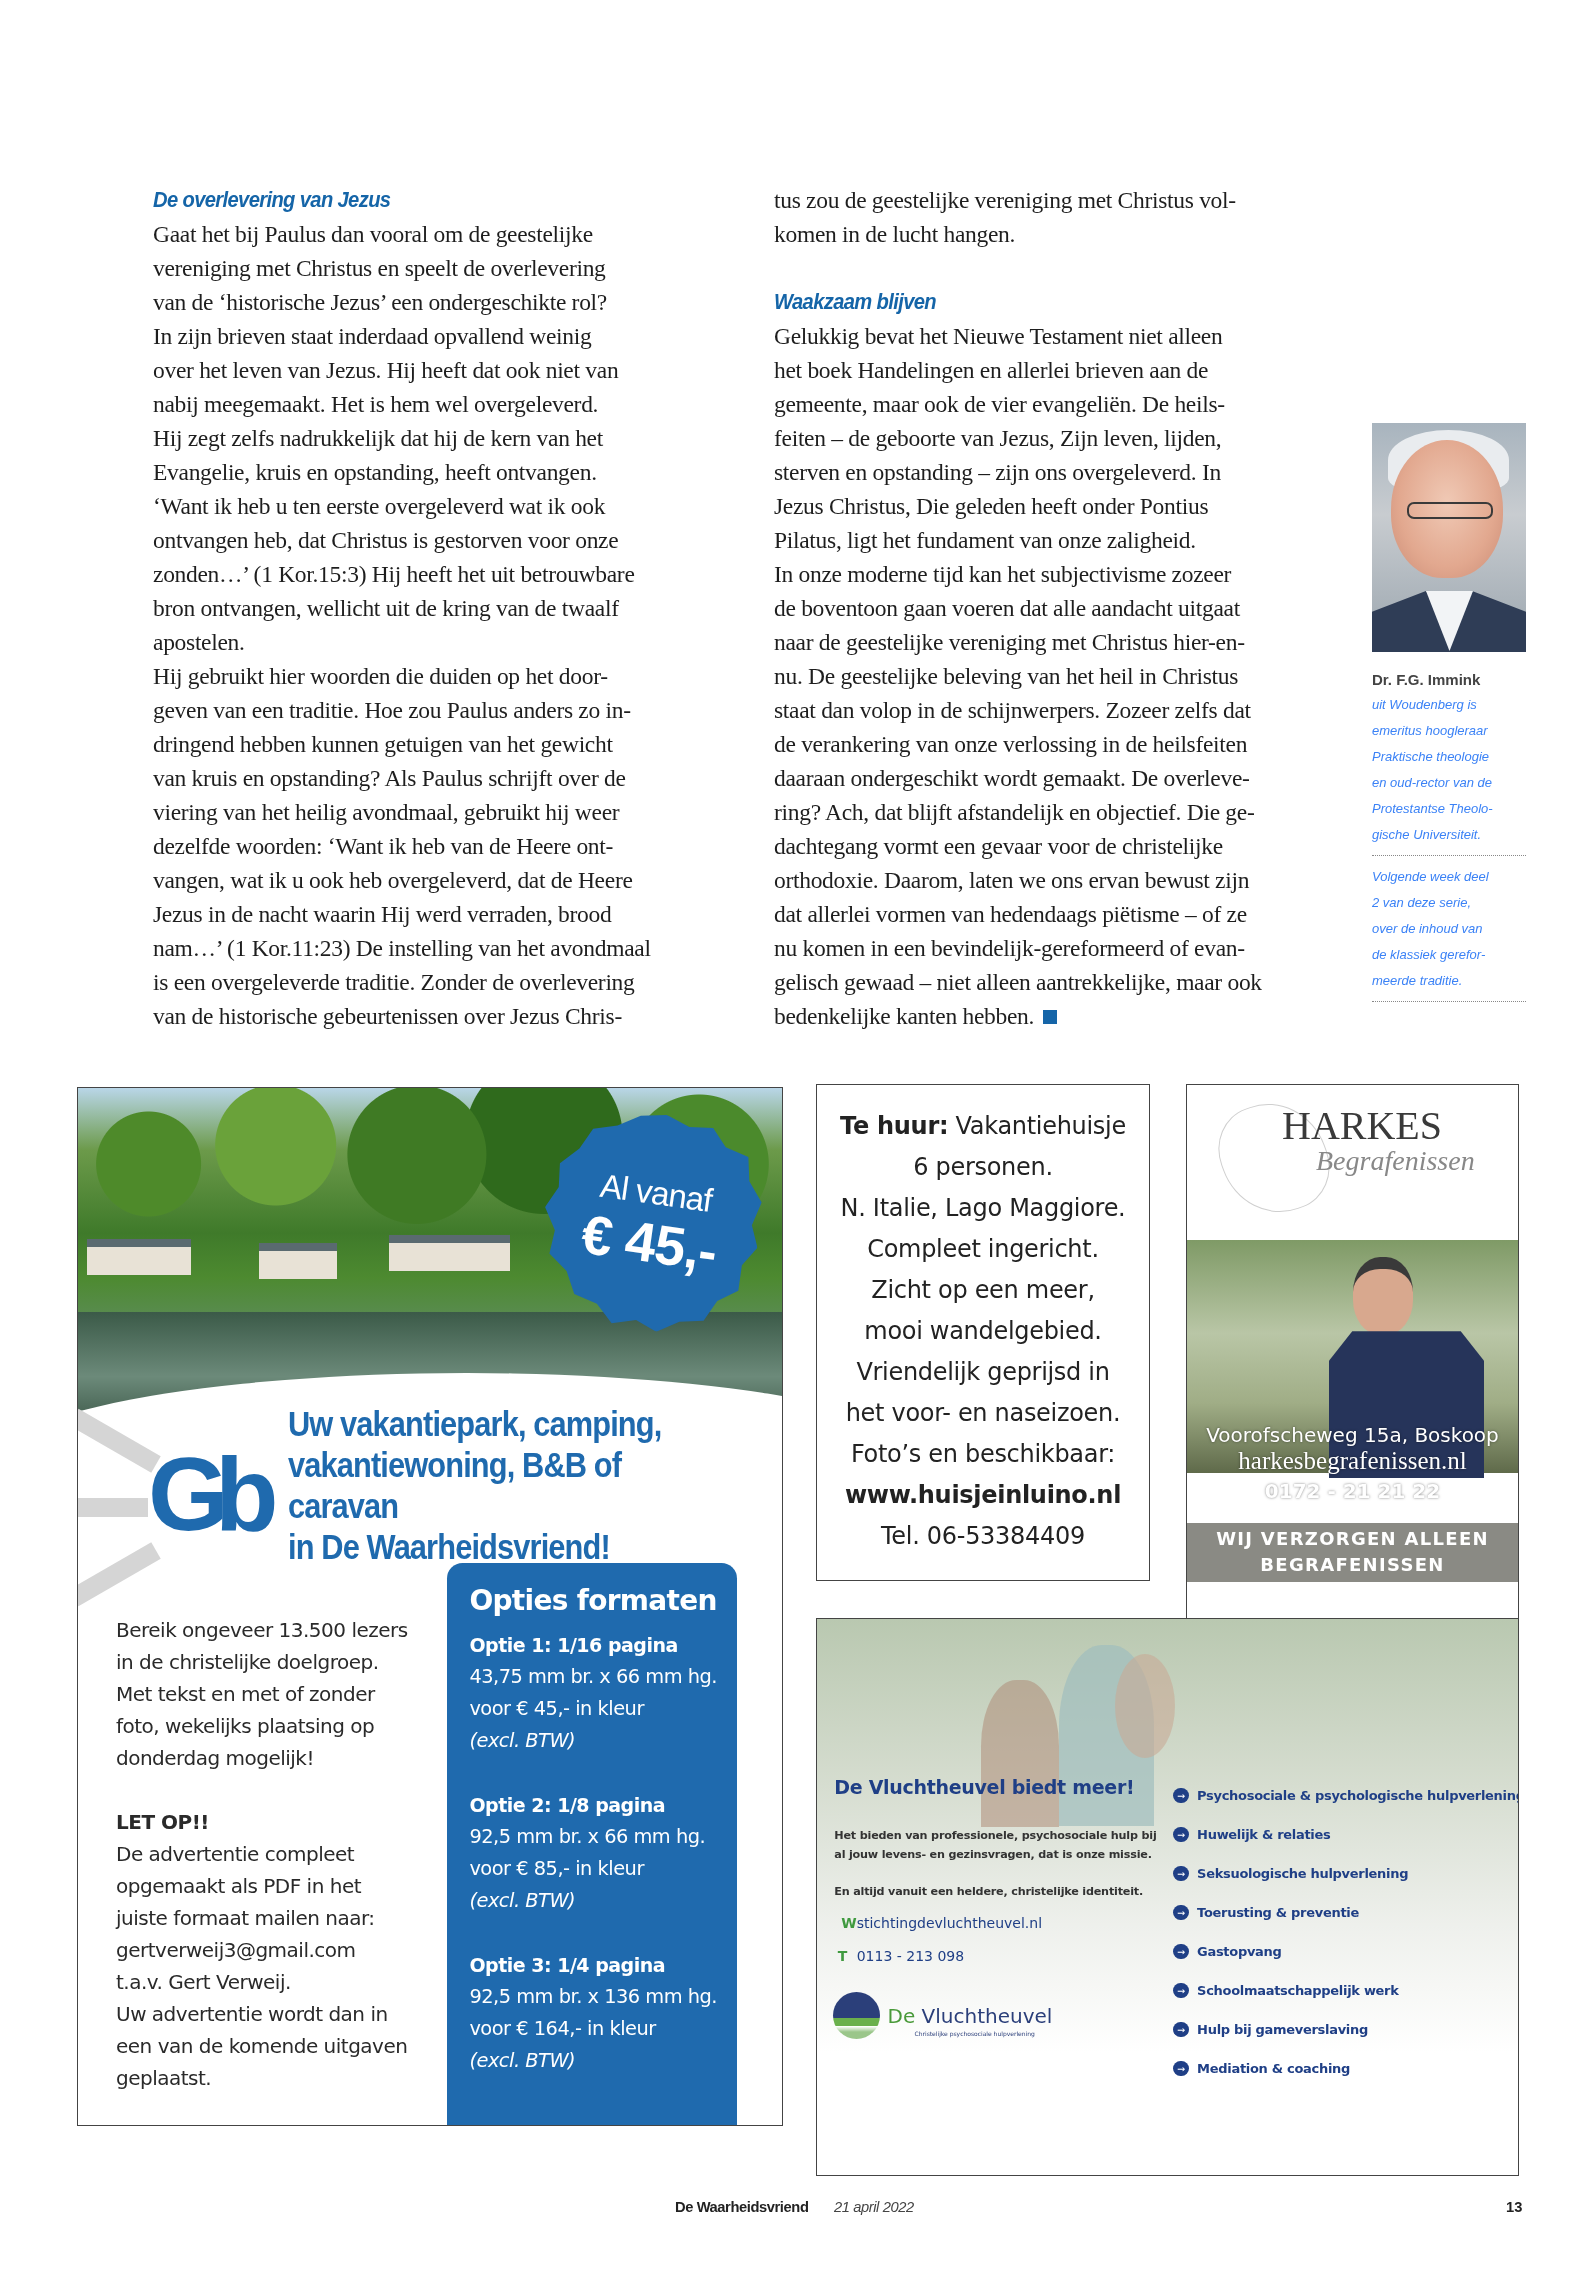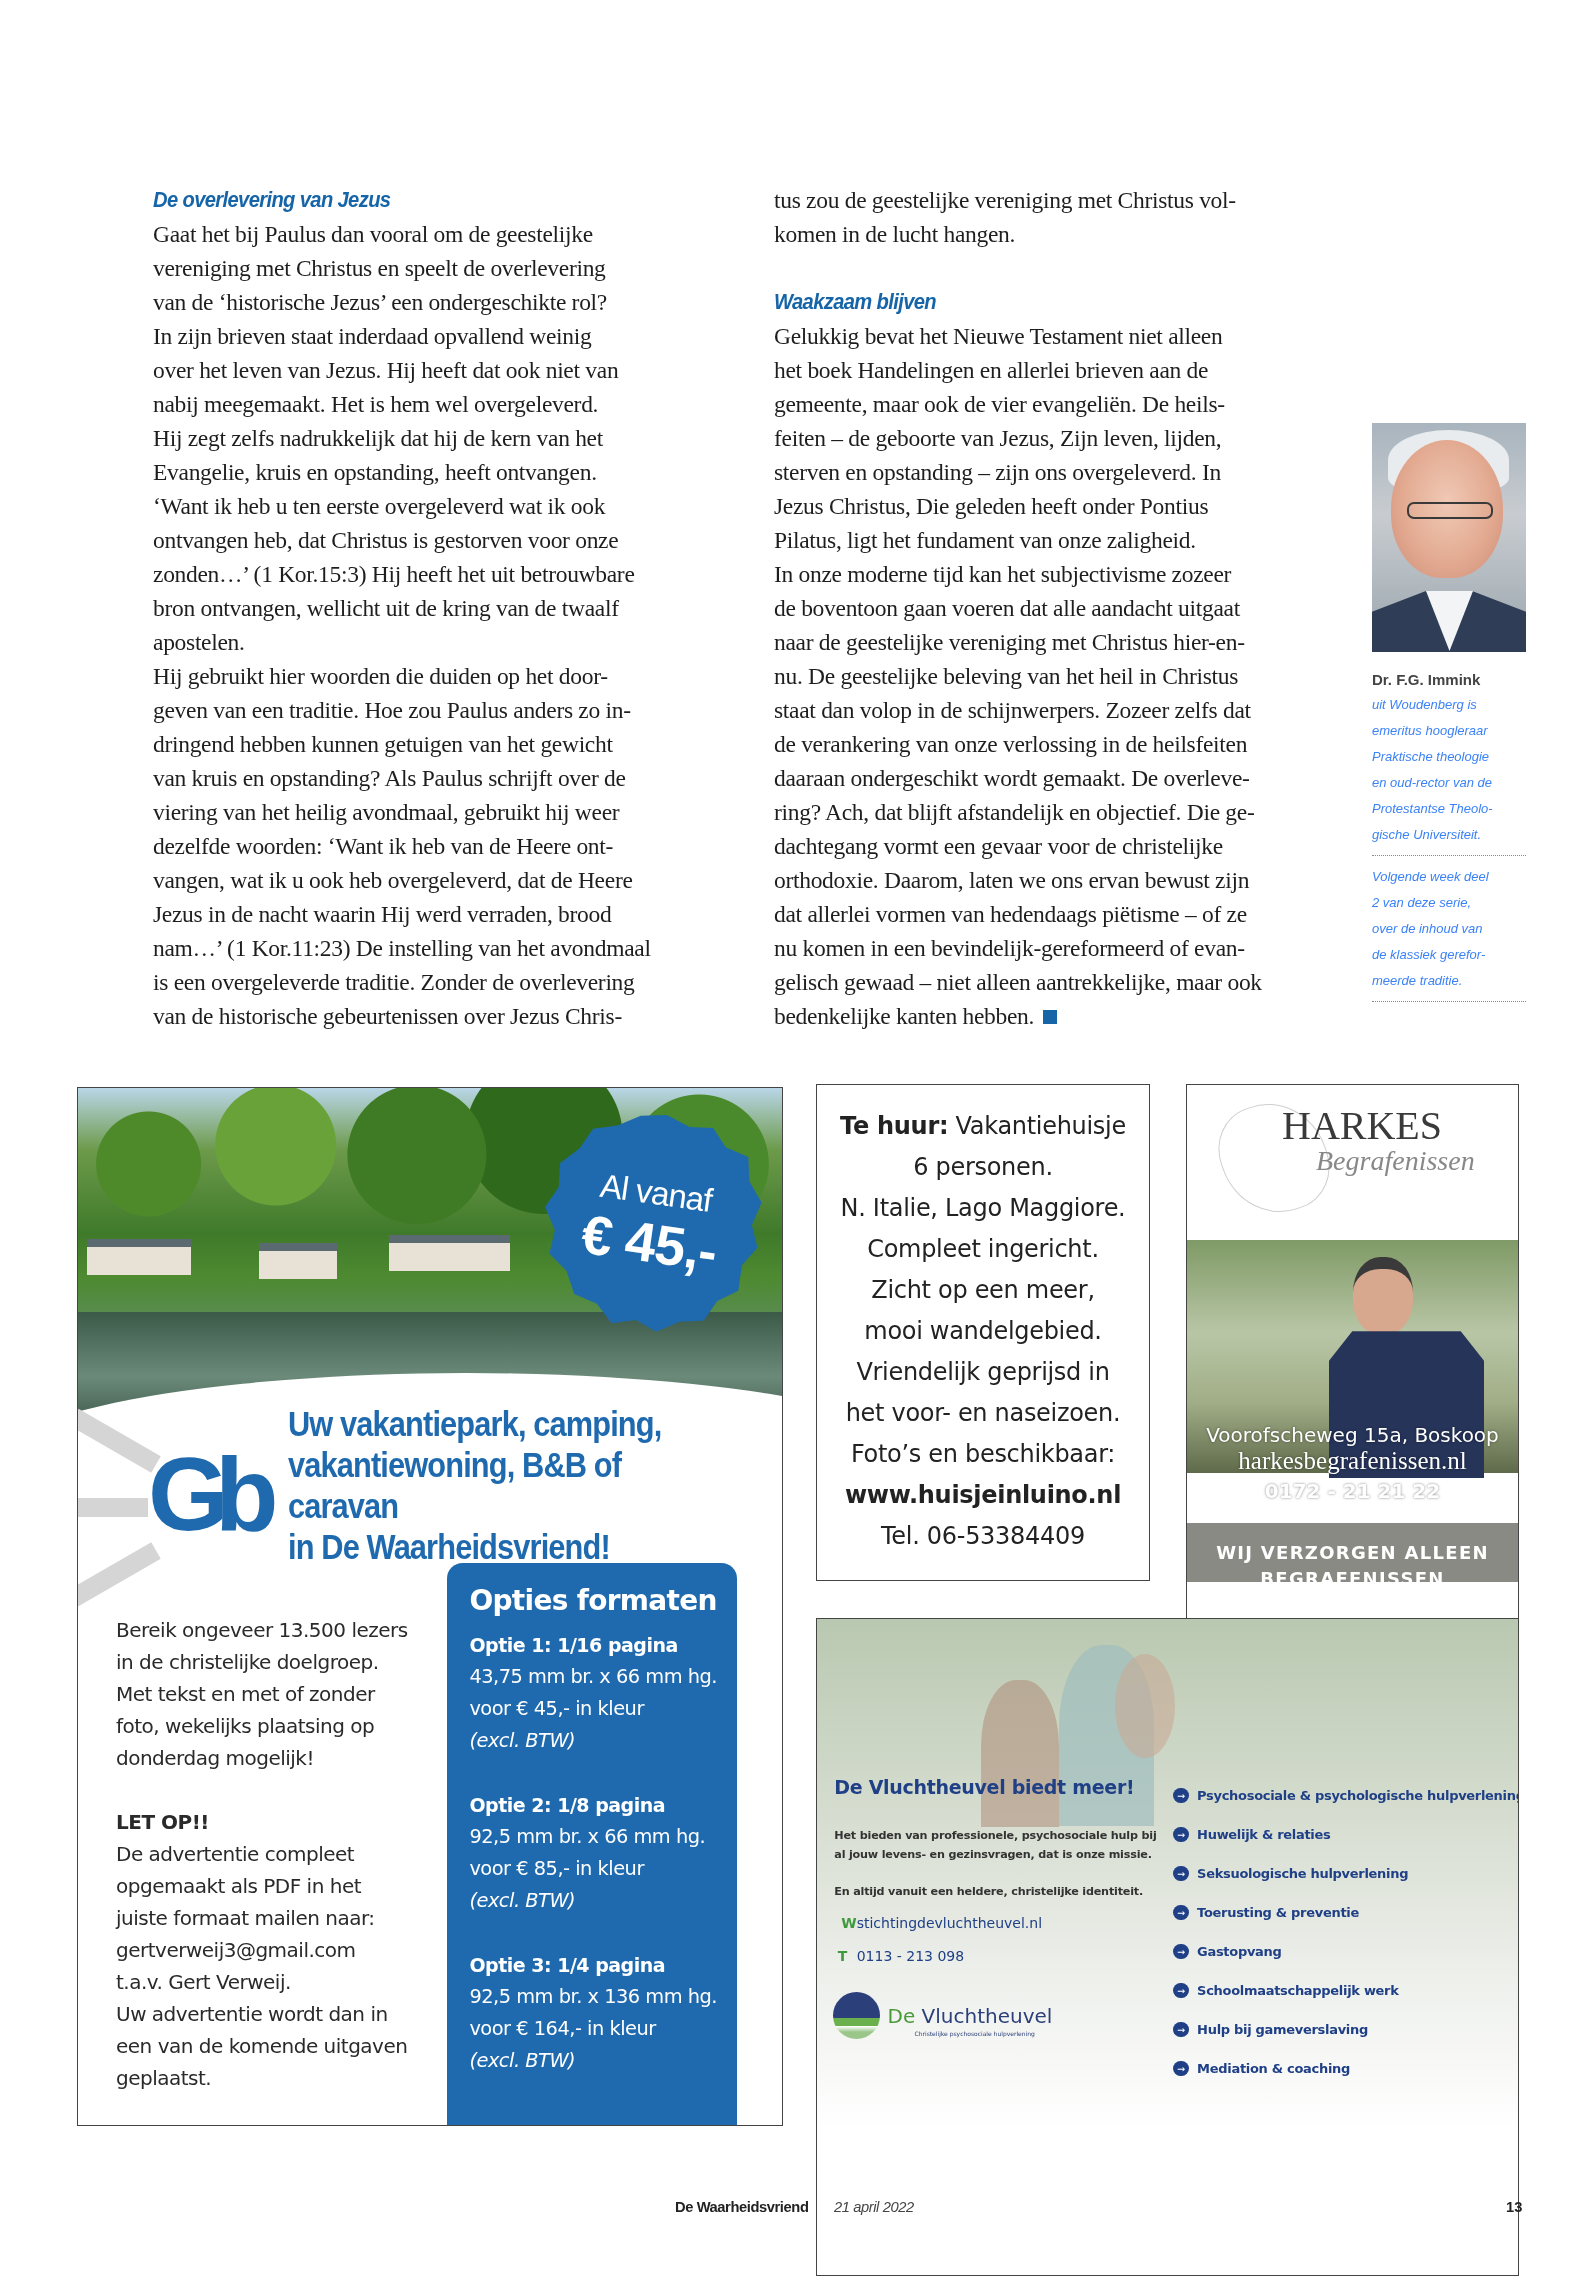--- a/index.html
+++ b/index.html
@@ -79,24 +79,24 @@
   .harkes-sub { position: absolute; left: 129px; top: 60px; font-family: "Liberation Serif", "DejaVu Serif", serif; font-style: italic; font-size: 28px; color: #888; }
   .harkes-photo { position: absolute; left: 0; top: 155px; width: 100%; height: 233px;
                   background: linear-gradient(180deg, #7f9a66 0%, #b9c6a6 40%, #a0ad86 70%, #5f6a4a 100%); }
   .harkes-man { position: absolute; left: 142px; top: 17.3px; width: 112px; height: 216px; }
   .harkes-man .head { position: absolute; left: 24px; top: 0; width: 60px; height: 78px; border-radius: 45%; background: #d8a88e; border-top: 12px solid #3a3a3a; }
   .harkes-man .body { position: absolute; left: 0; top: 74px; width: 155px; height: 147px; background: #26345a; clip-path: polygon(15% 0, 85% 0, 100% 20%, 100% 100%, 0 100%, 0 20%); }
   .harkes-addr { position: absolute; left: 0; top: 338px; width: 100%; text-align: center; color: #fff; font-family: "DejaVu Sans", "Liberation Sans", sans-serif; font-size: 20px; text-shadow: 0 0 2.6px rgba(0,0,0,0.5); }
   .harkes-web { position: absolute; left: 0; top: 362px; width: 100%; text-align: center; color: #fff; font-family: "Liberation Serif", "DejaVu Serif", serif; font-size: 25px; text-shadow: 0 0 2.6px rgba(0,0,0,0.5); }
   .harkes-tel { position: absolute; left: 0; top: 394px; width: 100%; text-align: center; color: #fff; font-family: "DejaVu Sans", "Liberation Sans", sans-serif; font-weight: bold; font-size: 20px; text-shadow: 0 0 2.6px rgba(0,0,0,0.5); }
   .harkes-banner { position: absolute; left: 0; top: 438px; width: 100%; height: 59px; background: #8a8a84; color: #fff; text-align: center;
-                   font-family: "DejaVu Sans", "Liberation Sans", sans-serif; font-weight: bold; font-size: 18px; line-height: 26px; padding-top: 17px; letter-spacing: 1.3px; }
-
-  
-  .ad-vlucht { left: 816px; top: 1618px; width: 703px; height: 658px;
+                   font-family: "DejaVu Sans", "Liberation Sans", sans-serif; font-weight: bold; font-size: 18px; line-height: 26px; padding-top: 3px; letter-spacing: 1.3px; }
+
+  
+  .ad-vlucht { left: 816px; top: 1618px; width: 703px; height: 558px;
                background: linear-gradient(180deg, #b9c8b0 0%, #d6ddd0 30%, #eef0ec 55%, #ffffff 78%); }
   .vl-people { position: absolute; left: 147px; top: 8.6px; width: 259px; height: 198px; }
   .vl-people .p1 { position: absolute; left: 17.3px; top: 52px; width: 78px; height: 147px; border-radius: 45% 45% 0 0; background: rgba(175,140,120,0.55); }
   .vl-people .p2 { position: absolute; left: 95px; top: 17.3px; width: 95px; height: 181px; border-radius: 45% 45% 0 0; background: rgba(160,190,190,0.7); }
   .vl-people .p3 { position: absolute; left: 151px; top: 26px; width: 60px; height: 104px; border-radius: 50%; background: rgba(200,170,150,0.6); }
   .vl-title { position: absolute; left: 17.3px; top: 157px; font-family: "DejaVu Sans", "Liberation Sans", sans-serif; font-weight: bold; color: #1f3f86; font-size: 19px; letter-spacing: -0.3px; }
   .vl-mission { position: absolute; left: 17.3px; top: 207px; width: 328px; font-family: "DejaVu Sans", "Liberation Sans", sans-serif; font-weight: bold; color: #333; font-size: 11.2px; line-height: 19px; letter-spacing: -0.2px; }
   .vl-ident { position: absolute; left: 17.3px; top: 266px; font-family: "DejaVu Sans", "Liberation Sans", sans-serif; font-weight: bold; color: #333; font-size: 11.2px; letter-spacing: -0.2px; }
   .vl-contact { position: absolute; left: 17.3px; font-family: "DejaVu Sans", "Liberation Sans", sans-serif; font-size: 14px; color: #1f3f86; }
   .vl-contact .k { display: inline-block; width: 22.4px; color: #3f9a3f; font-weight: bold; }

